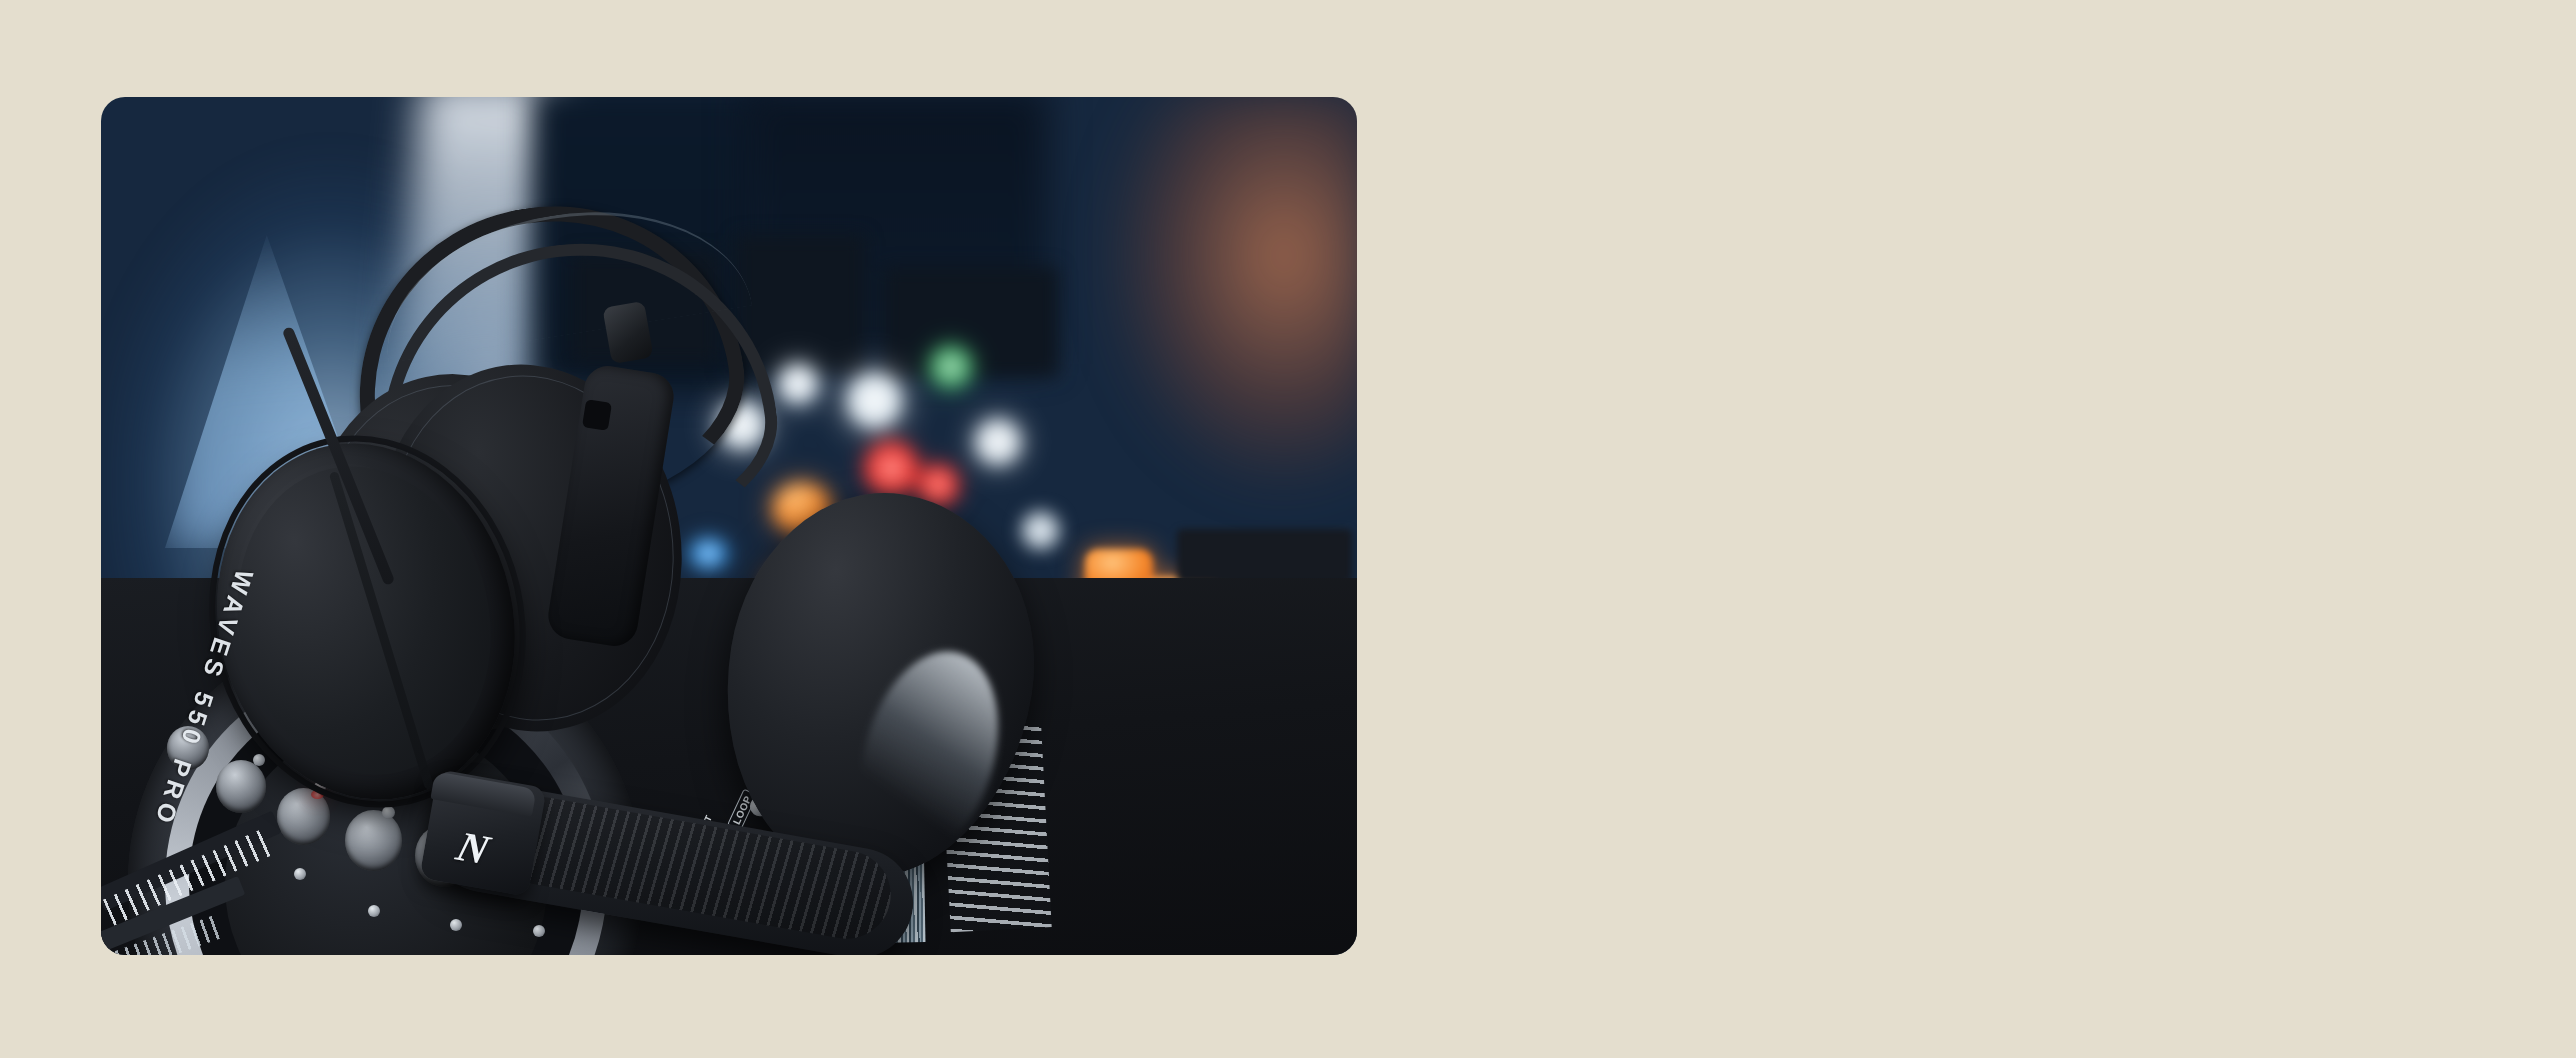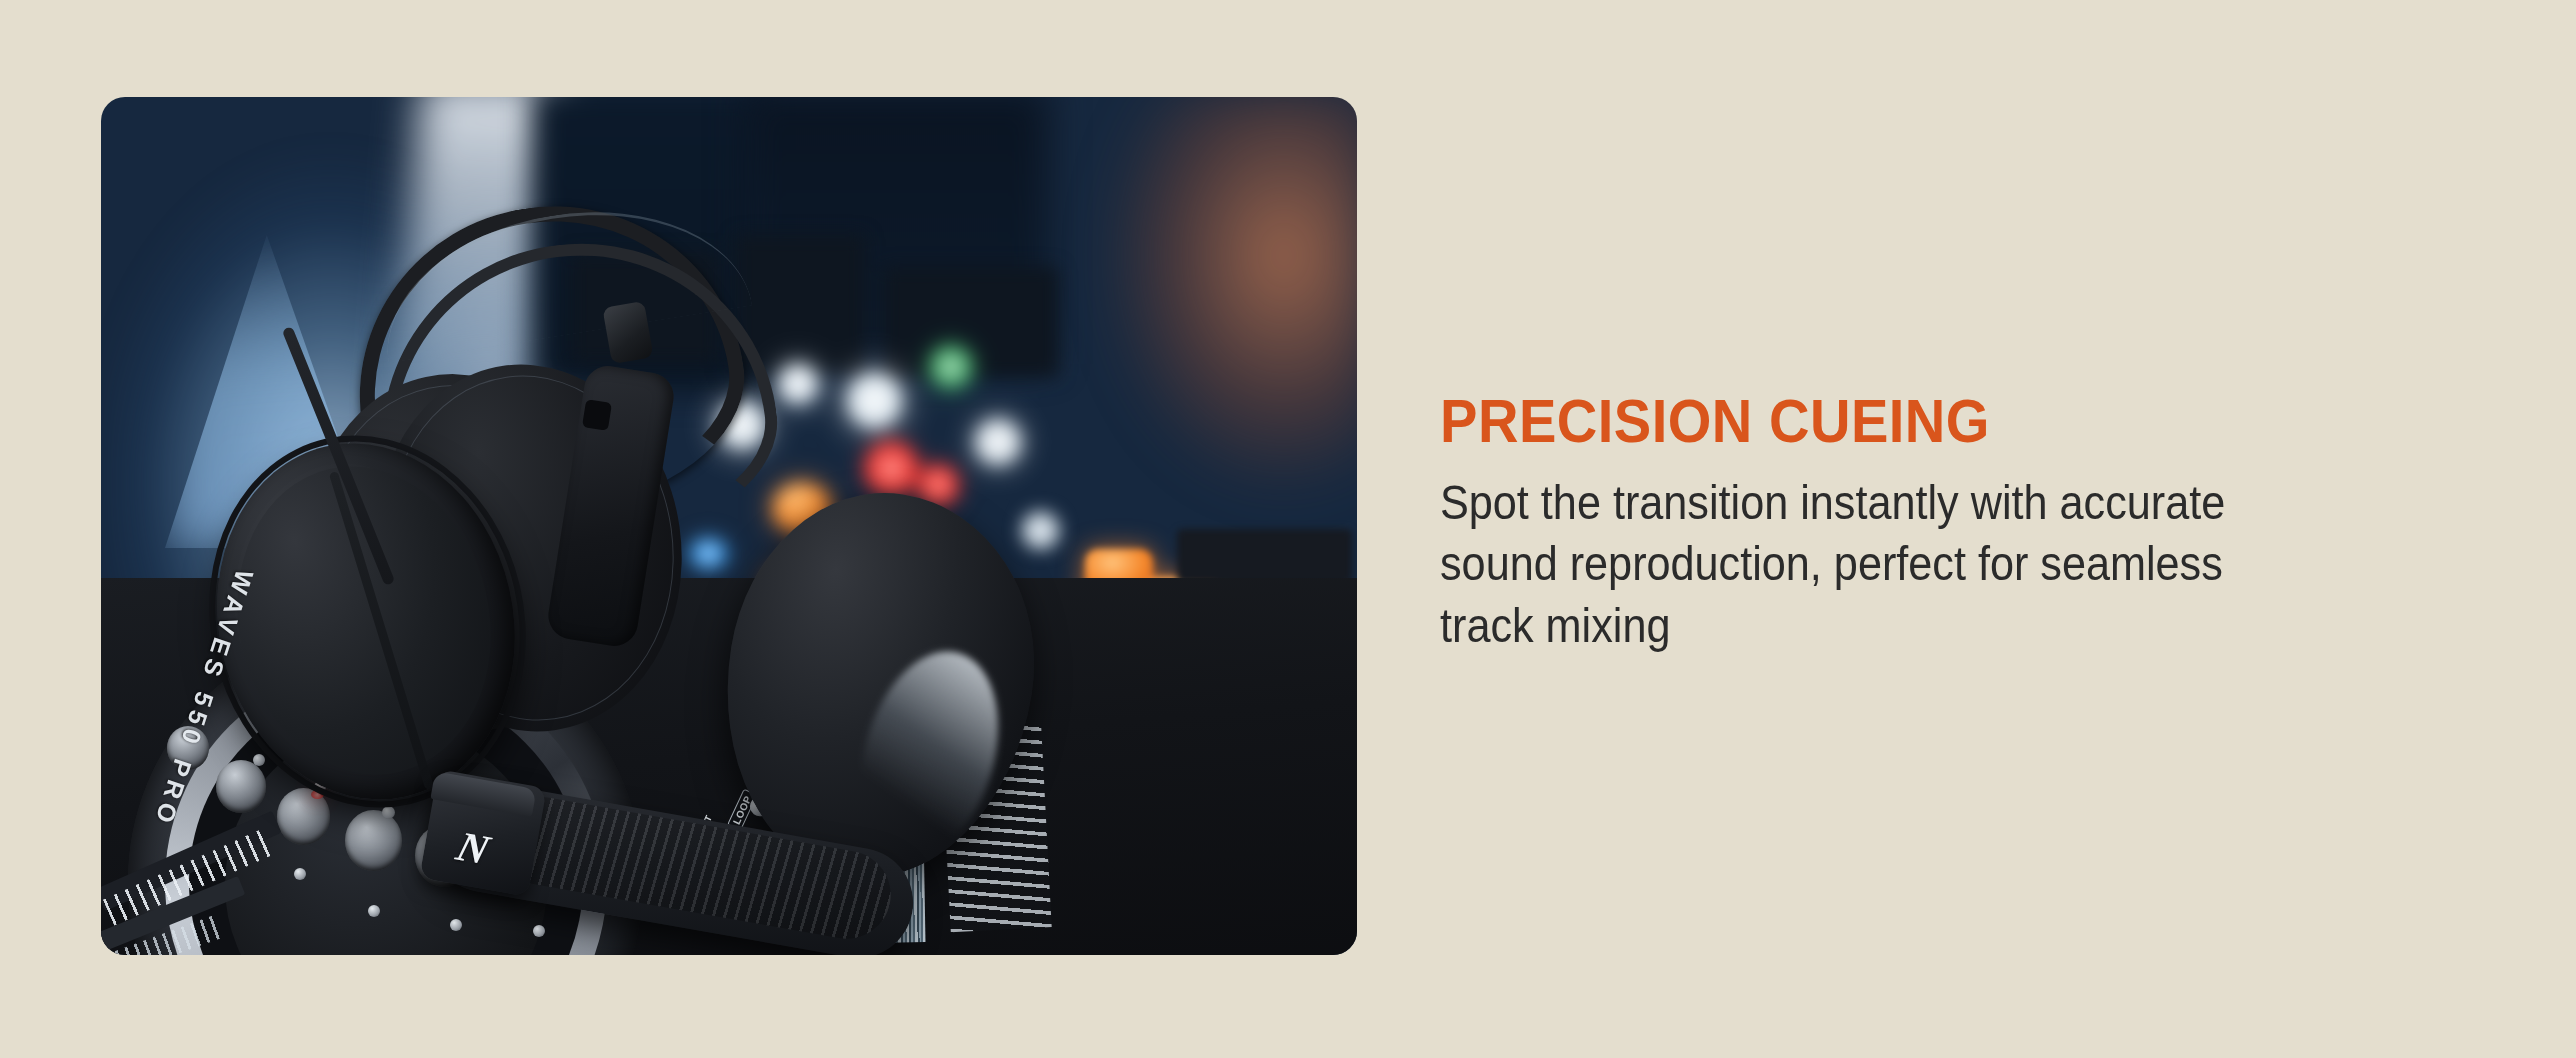--- a/index.html
+++ b/index.html
@@ -541,19 +541,15 @@
         <div class="band-lower"></div>
         <div class="band-lower-ribs"></div>
         <div class="slider-block"></div>
         <div class="slider-top"></div>
         <div class="brand-mark">N</div>
       </div>
 
     </div>
   </div>
 
-  <div class="copy">
-    <h1 class="headline">PRECISION CUEING</h1>
-    <p class="body-copy">Spot the transition instantly with accurate sound reproduction, perfect for seamless track mixing</p>
-  </div>
 
 </div>
 
 
 </body></html>

